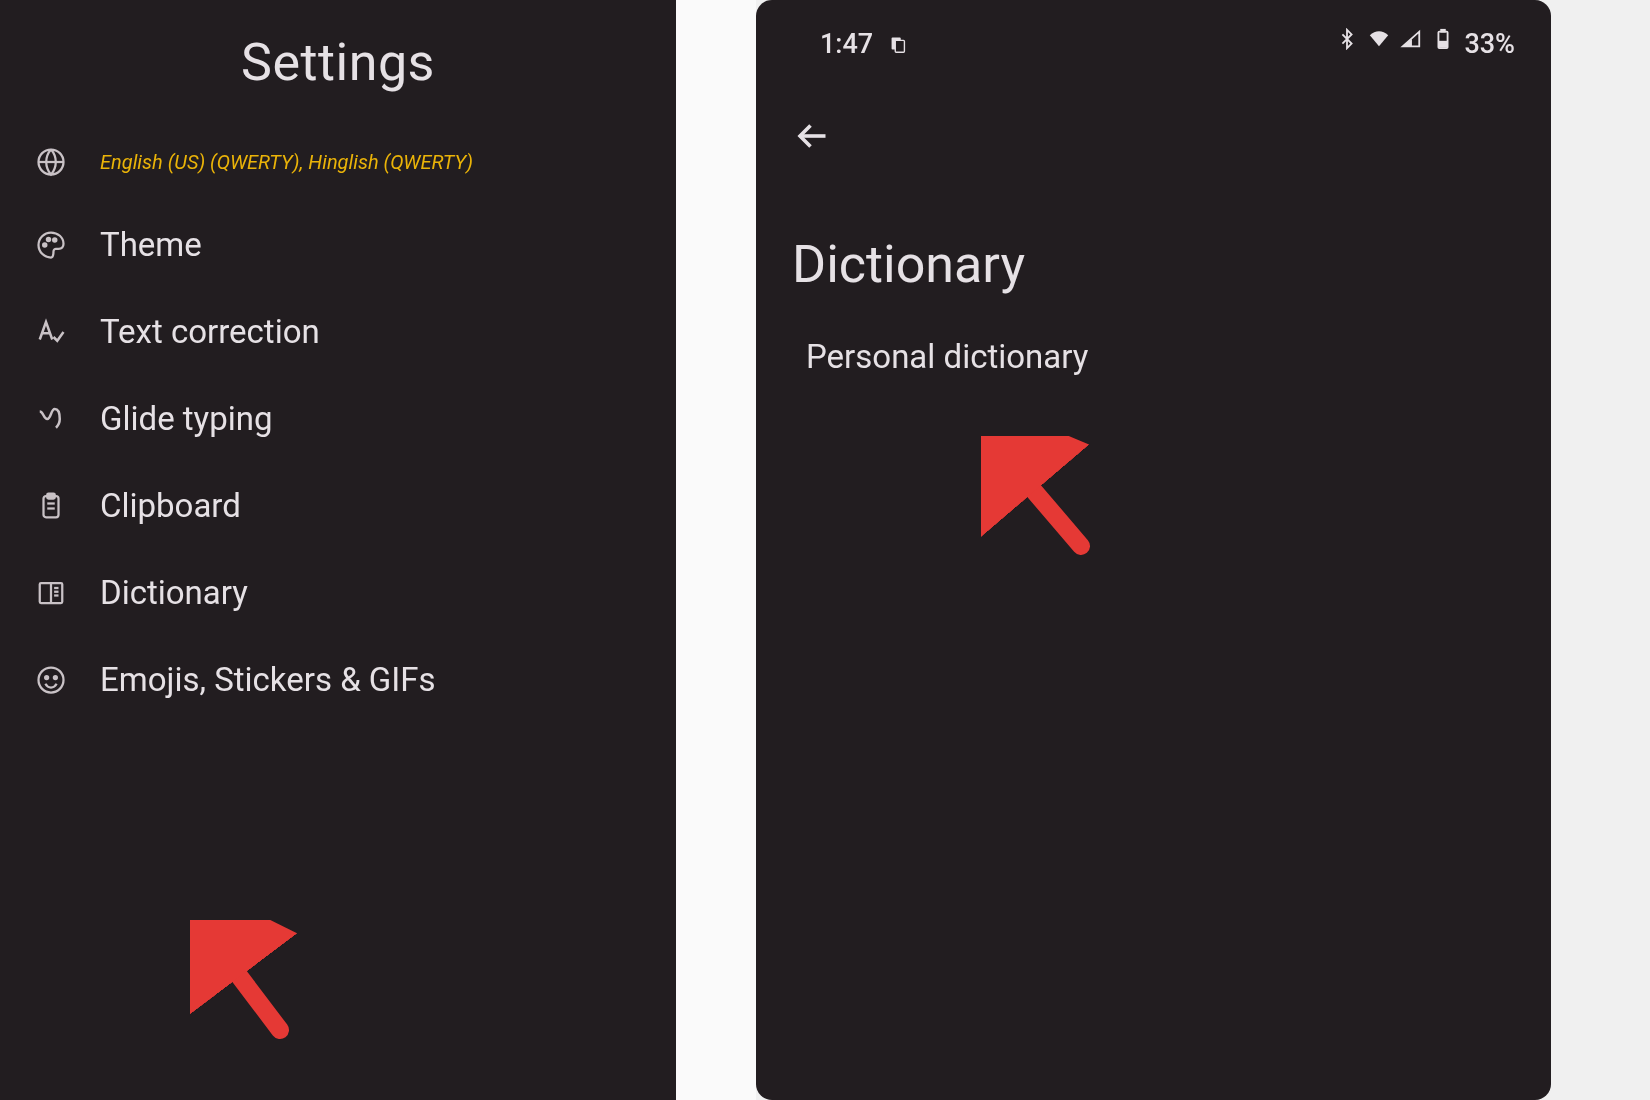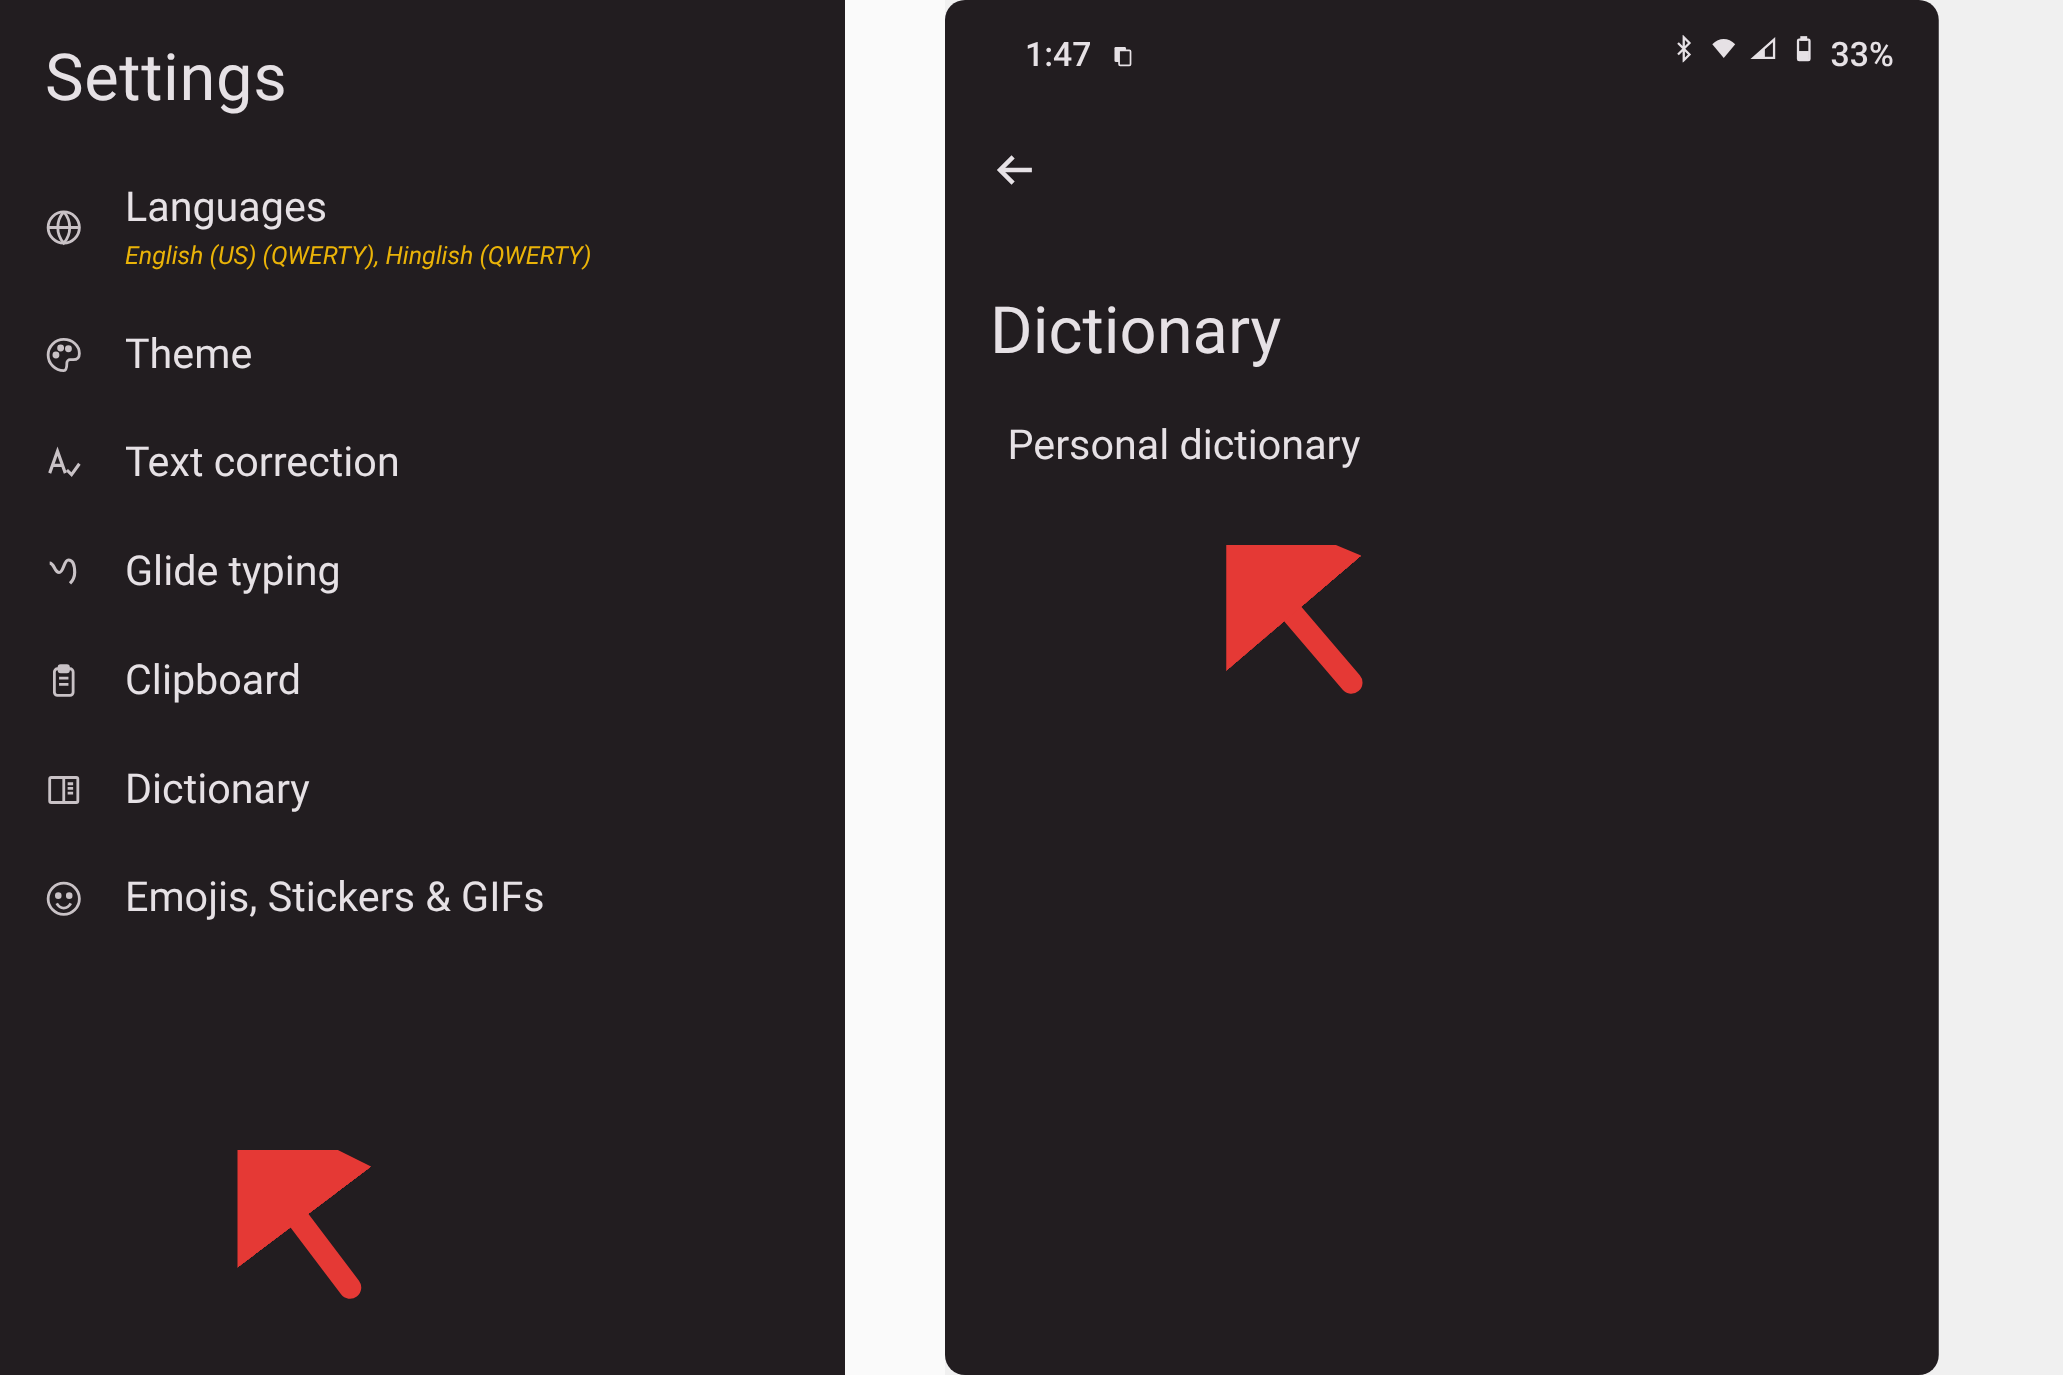--- a/index.html
+++ b/index.html
@@ -16,20 +16,21 @@
       overflow: hidden;
     }
     .panel {
       background: #221d20;
       color: #e6e1e5;
       height: 1100px;
       position: relative;
     }
     .panel-left {
       width: 676px;
+      text-align: center;
     }
     .gap {
       width: 80px;
       background: #fafafa;
       height: 1100px;
     }
     .panel-right {
       width: 795px;
       border-radius: 16px;
     }
@@ -157,21 +158,20 @@
 
     <div class="settings-item">
       <span class="icon-wrap">
         <svg viewBox="0 0 24 24" fill="none" stroke="currentColor" stroke-width="1.8">
           <circle cx="12" cy="12" r="10"></circle>
           <line x1="2" y1="12" x2="22" y2="12"></line>
           <path d="M12 2a15 15 0 0 1 0 20a15 15 0 0 1 0-20"></path>
         </svg>
       </span>
       <div class="settings-item-text">
-        <span class="item-label">Languages</span>
         <span class="item-subtitle">English (US) (QWERTY), Hinglish (QWERTY)</span>
       </div>
     </div>
 
 
     <div class="settings-item">
       <span class="icon-wrap">
         <svg viewBox="0 0 24 24" fill="none" stroke="currentColor" stroke-width="1.8">
           <path d="M12 22C6.5 22 2 17.5 2 12S6.5 2 12 2s10 4 10 9c0 3-2 4-4 4h-2c-1 0-2 1-2 2 0 2-.5 5-2 5z"></path>
           <circle cx="7" cy="12" r="1.3" fill="currentColor"></circle>

